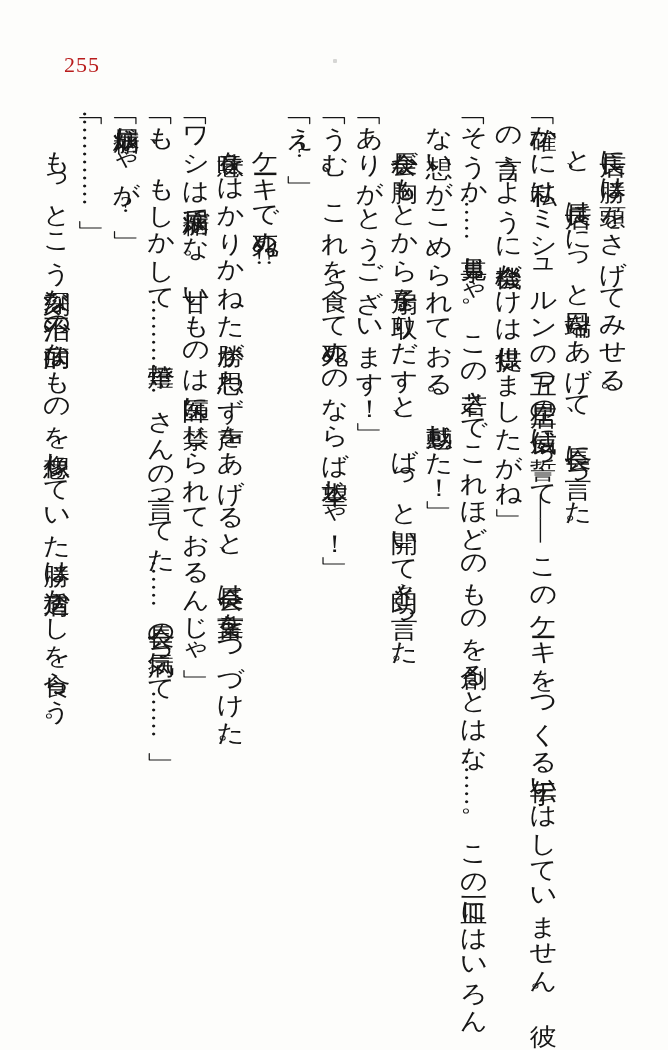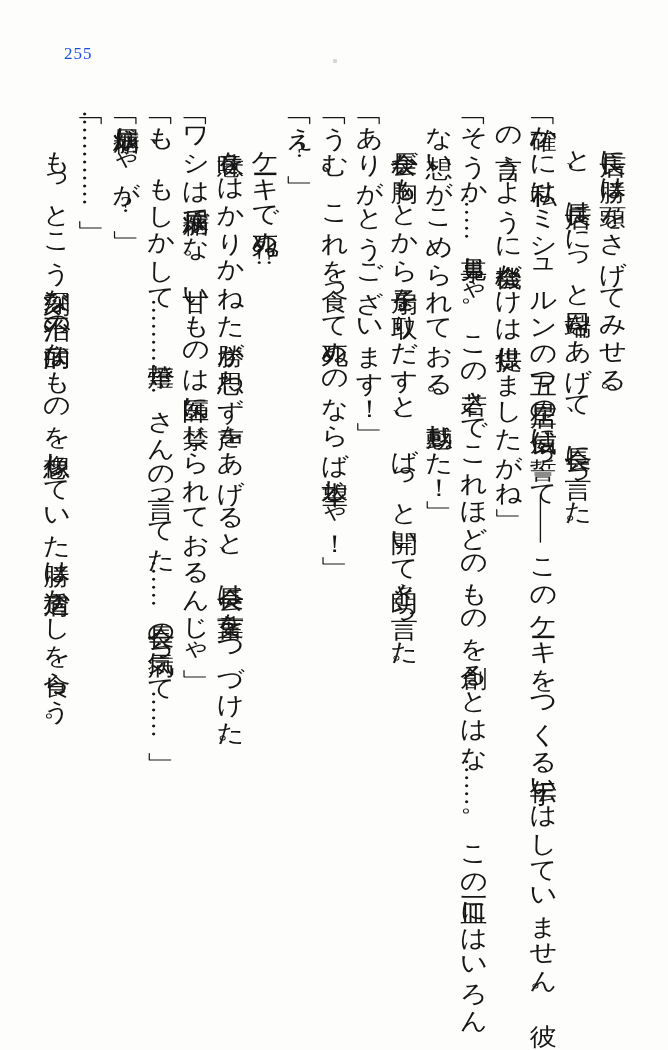--- a/index.html
+++ b/index.html
@@ -9,24 +9,24 @@
     overflow: hidden;
     font-family: "Liberation Serif", "DejaVu Serif", serif;
   }
   .page {
     position: relative;
     width: 668px; height: 1050px;
     background: #fdfdfb;
   }
   .page-number {
     position: absolute;
-    left: 64px; top: 44px;
-    font-size: 17px;
+    left: 64px; top: 52px;
+    font-size: 22px;
     letter-spacing: 1px;
-    color: #1d4ed8;
+    color: #b91c1c;
     font-family: "Liberation Serif", "DejaVu Serif", serif;
   }
   .scan-dot {
     position: absolute;
     left: 333px; top: 59px;
     width: 4px; height: 4px;
     background: #d6d6d4;
     border-radius: 1px;
   }
   .text-block {

